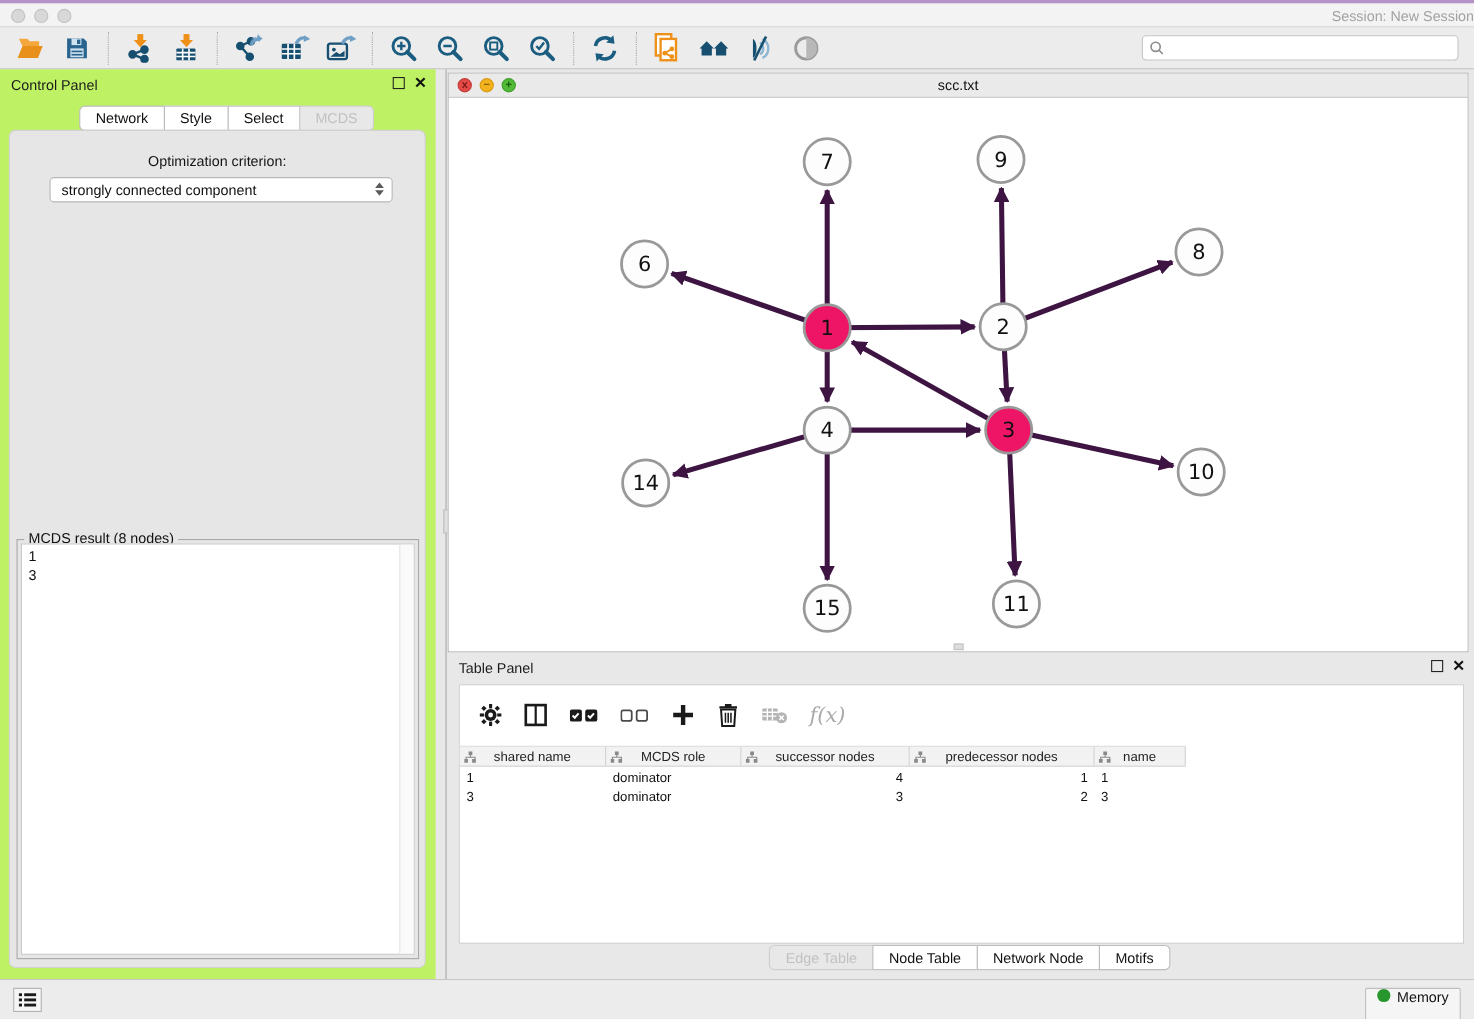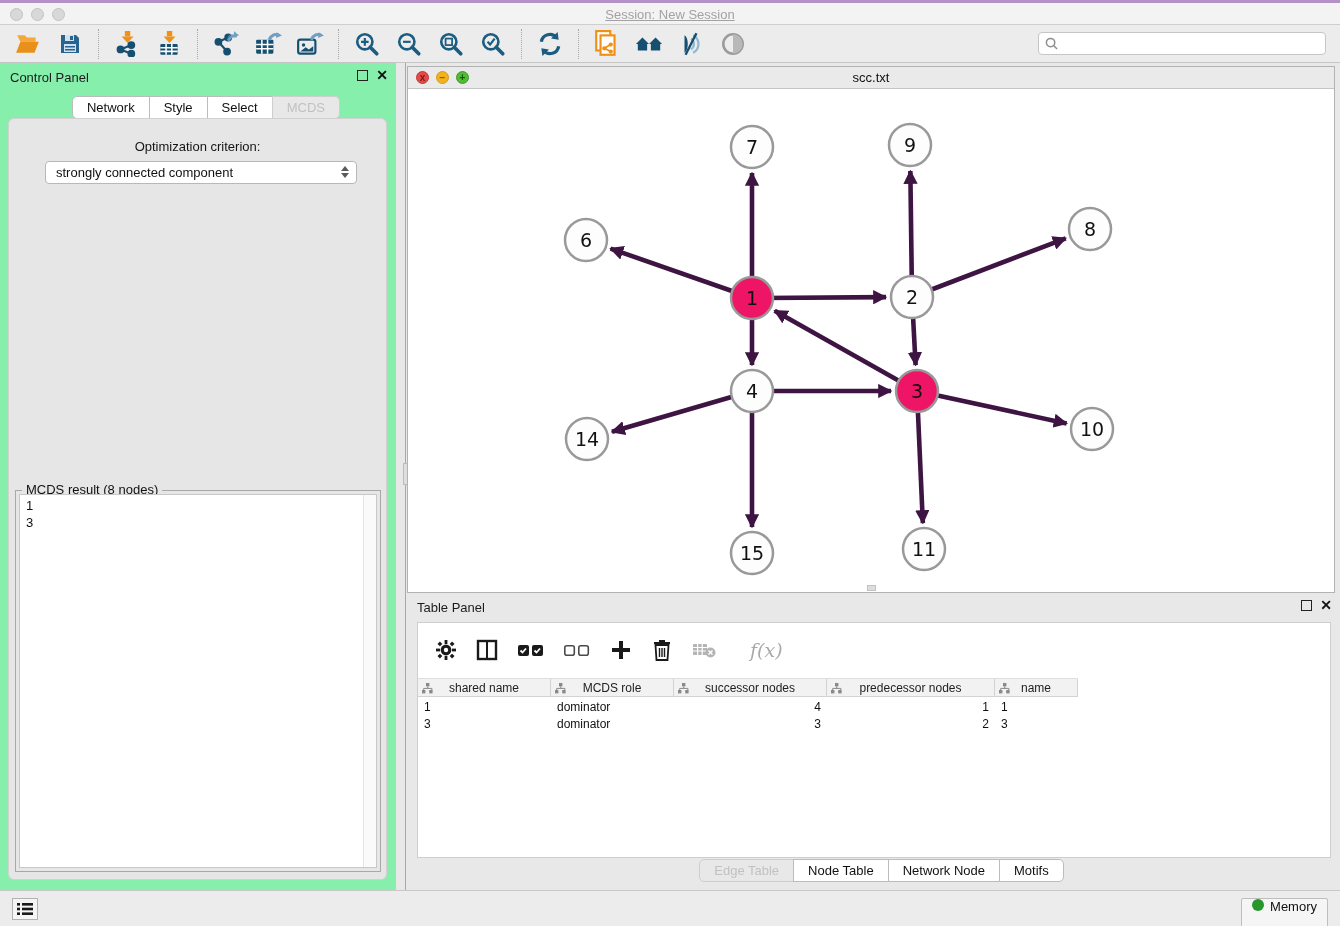--- a/index.html
+++ b/index.html
@@ -4,34 +4,34 @@
 <style>
   * { margin:0; padding:0; box-sizing:border-box; }
   html,body { width:1340px; height:926px; font-family:"Liberation Sans", sans-serif; background:#e9e8e9; overflow:hidden; }
   .app { position:absolute; inset:0; background:#e9e8e9; }
 
   
   .titlebar { position:absolute; left:0; top:0; width:1340px; height:25px; background:#f4f3f4;
               border-top:3px solid #b491c7; border-bottom:1px solid #cfcecf; }
   .traffic { position:absolute; top:5px; left:10px; display:flex; gap:8px; }
   .tl-dot { width:13px; height:13px; border-radius:50%; background:#d9d8d9; border:1px solid #c3c2c3; }
-  .win-title { position:absolute; top:4px; left:0; right:0; text-align:center; font-size:13px; color:#a3a1a3;text-decoration:underline; }
+  .win-title { position:absolute; top:4px; left:0; right:0; text-align:right; font-size:13px; color:#a3a1a3; }
 
   
   .toolbar { position:absolute; left:0; top:25px; width:1340px; height:38px; background:#ececec;
              border-bottom:1px solid #c6c5c6; display:flex; align-items:center; padding:0 10px; }
   .tb-group { display:flex; align-items:center; gap:14px; padding:0 14px; }
   .tb-sep { width:1px; height:30px; border-left:1px dotted #a9a9a9; }
   .tb-ic { width:28px; height:28px; display:flex; align-items:center; justify-content:center; cursor:pointer; }
   .searchbox { position:absolute; right:14px; top:7px; width:288px; height:23px; background:#fff;
                border:1px solid #c7c6c7; border-radius:4px; display:flex; align-items:center; padding:0 6px; }
   .searchbox input { border:none; outline:none; flex:1; font-size:12px; background:transparent; margin-left:4px; }
 
   
-  .control-panel { position:absolute; left:0; top:63px; width:396px; height:827px; background:#86efac; }
+  .control-panel { position:absolute; left:0; top:63px; width:396px; height:827px; background:#bef264; }
   .cp-header { position:absolute; left:0; top:3px; width:100%; height:24px; }
   .panel-title { position:absolute; left:10px; top:4px; font-size:13px; color:#1c1c1c; }
   .panel-btns { position:absolute; right:8px; top:4px; display:flex; gap:8px; align-items:center; }
   .float-btn { width:11px; height:11px; border:1.5px solid #222; background:transparent; }
   .close-btn { font-size:14px; font-weight:bold; color:#111; line-height:11px; cursor:pointer; }
 
   .seg-row { display:flex; justify-content:center; }
   .cp-tabs { position:absolute; top:33px; left:0; width:100%; }
   .seg { height:23px; padding:0 14px; background:#fff; border:1px solid #bdbcbd; margin-left:-1px;
          font-size:13px; color:#111; display:flex; align-items:center; cursor:pointer; white-space:nowrap; }
@@ -75,21 +75,21 @@
   .nd.green { background:#51bb37; border:1px solid #3f9e28; color:#1c5c10; }
   .net-canvas { position:absolute; left:0; top:22px; right:0; bottom:0; background:#fff; }
   .net-resize { position:absolute; left:459px; bottom:1px; width:9px; height:6px; background:#dededе; background:#dedede; border:1px solid #c2c1c2; }
 
   
   .table-panel { position:absolute; left:1px; top:533px; width:933px; height:292px; background:#e9e8e9; }
   .tp-box { position:absolute; left:10px; right:9px; top:26px; height:236px; background:#fff; border:1px solid #cfcecf; }
   .tp-toolbar { position:absolute; left:0; top:0; right:0; height:54px; display:flex; align-items:center; gap:20px; padding:0 18px; }
   .tp-ic { display:flex; align-items:center; justify-content:center; cursor:pointer; }
   .tp-ic.disabled { cursor:default; }
-  .fx { font-family:"DejaVu Serif", serif; font-style:italic; font-size:19px; color:#aaa9aa;margin-left:14px; }
+  .fx { font-family:"DejaVu Serif", serif; font-style:italic; font-size:19px; color:#aaa9aa; }
 
   .grid-header { position:absolute; left:0; top:55px; height:19px; display:flex;
                  background:#f3f2f3; border-top:1px solid #dededе; border-top:1px solid #dedede; border-bottom:1px solid #d4d3d4; }
   .gh-cell { position:relative; height:100%; border-right:1px solid #d4d3d4; display:flex; align-items:center; justify-content:center; font-size:12px; color:#222; }
   .gh-tree { position:absolute; left:4px; top:4px; }
   .grid-rows { position:absolute; left:0; top:75px; right:0; }
   .g-row { display:flex; height:17px; font-size:12px; color:#111; }
   .g-cell { padding:0 6px; display:flex; align-items:center; overflow:hidden; }
   .g-cell.right { justify-content:flex-end; }
 

